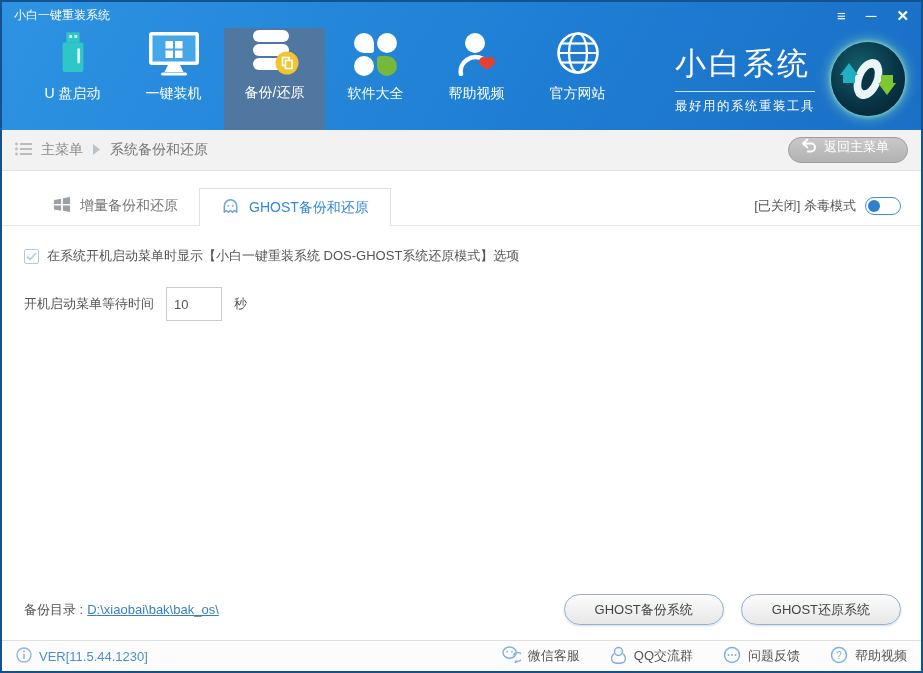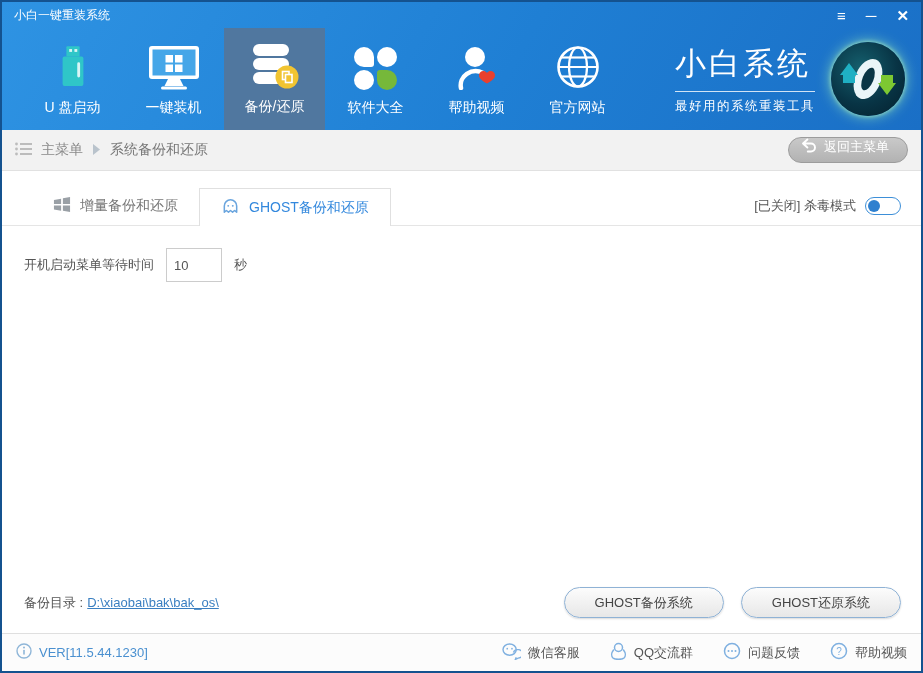--- a/index.html
+++ b/index.html
@@ -7,21 +7,21 @@
   .window { width:923px; height:673px; border:2px solid #14528f; background:#fff;
             display:flex; flex-direction:column; overflow:hidden; }
 
   
   .header { background:linear-gradient(120deg,#2e93e3 0%, #1f7fd4 55%, #1a6fc6 100%); color:#fff; }
   .titlebar { height:26px; display:flex; align-items:center; padding:0 12px; font-size:12px; }
   .win-controls { margin-left:auto; display:flex; gap:20px; align-items:center; }
   .win-btn { font-size:15px; cursor:pointer; line-height:1; font-weight:bold; }
   .navbar { height:102px; display:flex; align-items:stretch; padding-left:20px; }
   .nav-item { width:101px; display:flex; flex-direction:column; align-items:center;
-              justify-content:center; gap:9px; font-size:14px; cursor:pointer; }
+              gap:9px; font-size:14px; cursor:pointer; }
   .nav-item.active { background:#50779f;gap:8px; }
   .nav-icon { height:48px; display:flex; align-items:flex-end; justify-content:center; }
   .apps-grid { display:grid; grid-template-columns:20px 20px; grid-template-rows:20px 20px; gap:3px; }
   .apps-grid i { background:#fff; display:block; }
   .apps-grid i.s1 { border-radius:50% 50% 3px 50%; }
   .apps-grid i.s2 { border-radius:50%; }
   .apps-grid i.s3 { border-radius:50%; }
   .apps-grid i.s4 { background:#76b83a; border-radius:3px 50% 50% 50%; }
   .nav-logo { margin-left:auto; display:flex; align-items:center; gap:16px; padding-right:16px; }
   .logo-text { text-align:left; }
@@ -70,21 +70,21 @@
   .backup-row { margin-top:auto; display:flex; align-items:center;
                 padding:0 20px 15px 22px; font-size:13px; color:#555; }
   .dir-link { color:#3a7fc1; text-decoration:underline; cursor:pointer; margin-left:4px; }
   .btn-group { margin-left:auto; display:flex; gap:17px; }
   .ghost-btn { height:31px; border-radius:16px; border:1px solid #8fb2d5;
                background:linear-gradient(#fcfcfc,#e7e7e7); color:#444; font-size:13px;
                padding:0 30px; cursor:pointer; box-shadow:0 1px 2px rgba(0,0,0,.15);
                font-family:"Liberation Sans", sans-serif; }
 
   
-  .footer { height:38px; border-top:1px solid #dfdfdf; background:#fcfcfc; flex:0 0 auto;
+  .footer { height:31px; border-top:1px solid #dfdfdf; background:#fcfcfc; flex:0 0 auto;
             display:flex; align-items:center; padding:0 14px; }
   .version { display:flex; align-items:center; gap:7px; color:#4a90d0; font-size:13px; }
   .footer-links { margin-left:auto; display:flex; gap:30px; }
   .flink { display:flex; align-items:center; gap:7px; color:#555; font-size:13px; cursor:pointer; }
 </style>
 </head>
 <body>
 
 <div class="window">
 
@@ -258,20 +258,28 @@
         <span>GHOST备份和还原</span>
       </div>
       <div class="antivirus">
         <span>[已关闭] 杀毒模式</span>
         <span class="switch">
             <span class="knob"></span>
           </span>
       </div>
     </div>
 
+    <div class="checkbox-row">
+      <span class="cb">
+        <svg width="11" height="9" viewBox="0 0 11 9">
+            <polyline points="1,4.5 4,7.5 10,1" fill="none" stroke="#c2ccd2" stroke-width="1.8"></polyline>
+          </svg>
+      </span>
+      <span>在系统开机启动菜单时显示【小白一键重装系统 DOS-GHOST系统还原模式】选项</span>
+    </div>
 
     <div class="wait-row">
       <span>开机启动菜单等待时间</span>
       <input class="wait-input" type="text" value="10" style="">
       <span>秒</span>
     </div>
 
     <div class="backup-row">
       <span>备份目录 :</span>
       <a class="dir-link">D:\xiaobai\bak\bak_os\</a>

